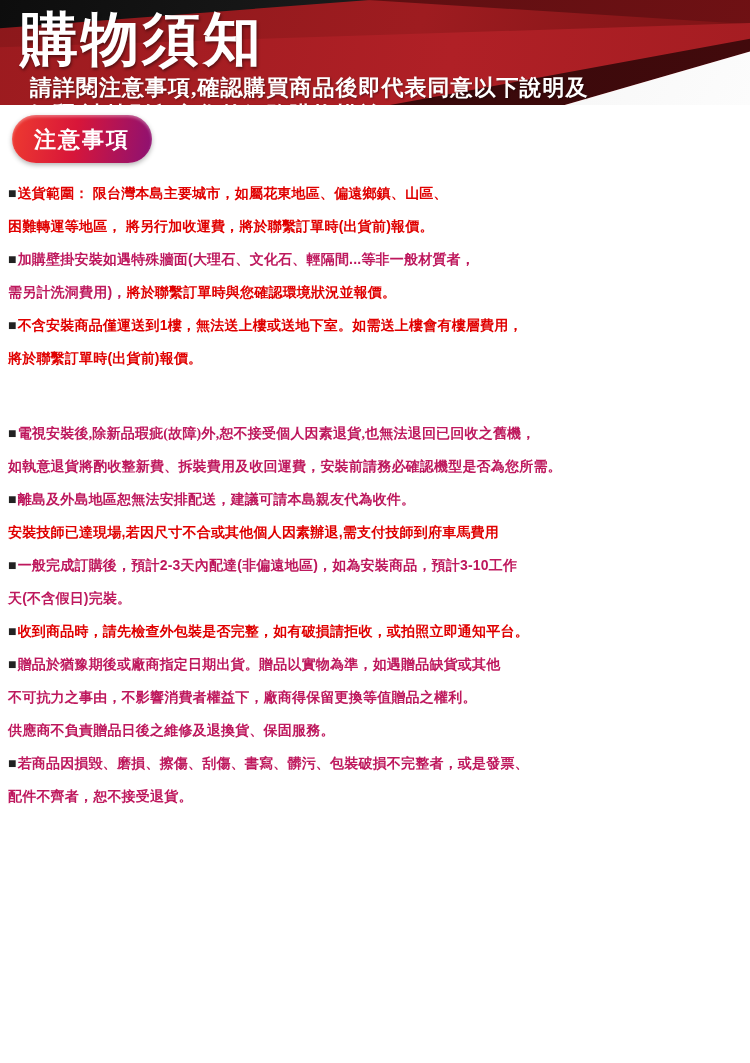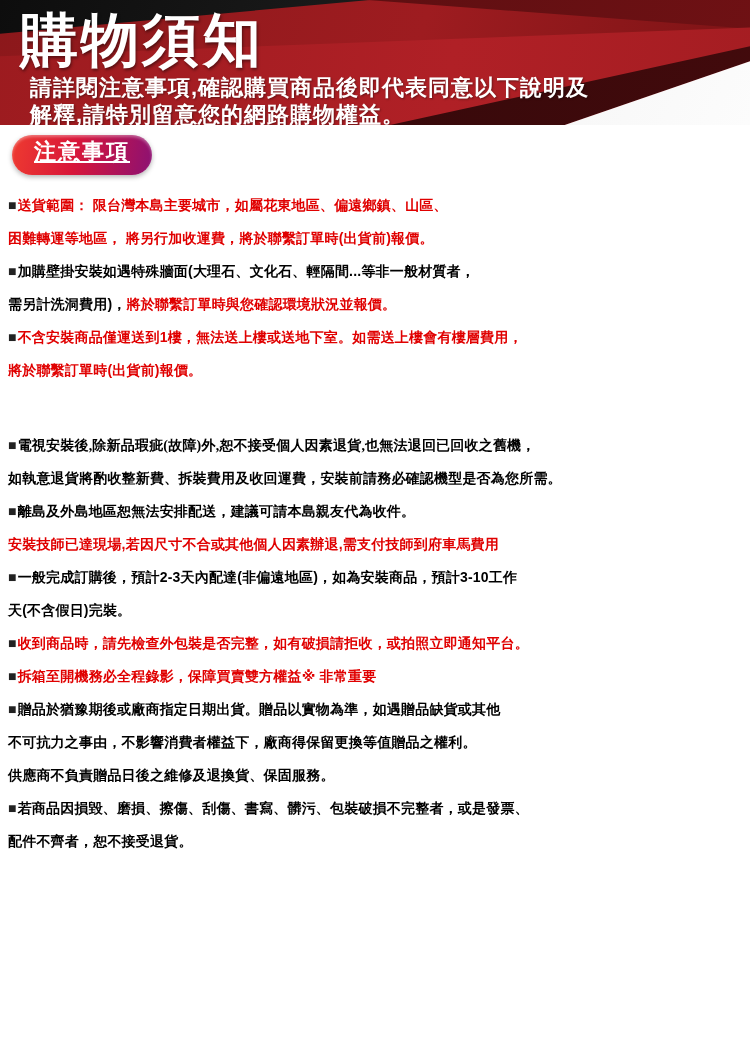--- a/index.html
+++ b/index.html
@@ -2,22 +2,22 @@
 <html><head>
 <meta charset="utf-8">
 <style>
   html,body{margin:0;padding:0;}
   body{
     width:750px;height:1063px;background:#ffffff;
     font-family:"Liberation Sans","DejaVu Sans",sans-serif;
     overflow:hidden;position:relative;
   }
   
-  .header{position:relative;width:750px;height:125px;overflow:hidden;
-    background:linear-gradient(105deg,#8c181b 0%,#9e1c20 55%,#7c1315 100%);}
+  .header{position:relative;width:750px;height:105px;overflow:hidden;
+    background:linear-gradient(105deg,#8c181b 0%,#9e1c20 55%,#7c1315 100%);font-family:Liberation Serif, serif;}
   .layer{position:absolute;inset:0;}
   .s-dark-tr{clip-path:polygon(49% 0,100% 0,100% 23%);
     background:linear-gradient(110deg,#4f0d0f,#701114);}
   .s-bright{clip-path:polygon(0 45%,100% 22%,100% 38%,55% 100%,0 100%);
     background:linear-gradient(100deg,#9c1b1f 0%,#b02026 60%,#a51d22 100%);}
   .s-black{clip-path:polygon(0 0,49.3% 0,0 27%);
     background:linear-gradient(115deg,#0d0d0d,#2b2b2b);}
   .s-maroon{clip-path:polygon(52% 100%,100% 37%,100% 49%,75.3% 100%);
     background:linear-gradient(100deg,#2c0809,#420a0c);}
   .s-white{clip-path:polygon(75.3% 100%,100% 49%,100% 100%);
@@ -27,34 +27,33 @@
     font-size:58px;font-weight:bold;letter-spacing:3px;line-height:72px;
     text-shadow:1px 2px 3px rgba(0,0,0,.45);
   }
   .header-sub{
     position:absolute;left:30px;top:74px;color:#ffffff;
     font-size:22px;font-weight:bold;line-height:27px;letter-spacing:1px;
     text-shadow:1px 1px 2px rgba(0,0,0,.4);
   }
   
   .badge{
-    display:inline-block;margin:10px 0 12px 12px;padding:2px 22px 8px 22px;
+    display:inline-block;margin:10px 0 12px 12px;padding:10px 22px 8px 22px;
     border-radius:999px;color:#ffffff;font-size:22px;font-weight:bold;
     letter-spacing:2px;
     background:linear-gradient(100deg,#ee3b30 0%,#d81639 45%,#8c1173 100%);
     box-shadow:0 2px 5px rgba(0,0,0,.3), inset 0 2px 3px rgba(255,255,255,.35);
-    text-decoration:underline;
   }
   
   .notices{padding:2px 8px 0 8px;}
   .notices p{
     margin:0;font-size:14px;line-height:33px;font-weight:bold;
     color:#1c1c1c;letter-spacing:0.2px;
   }
-  .seg-black{color:#000000;}
+  .seg-black{color:#be185d;}
   .seg-red{color:#e00000;}
   .marker{color:#222222;margin-right:1px;}
   .mt-lg{margin-top:42px !important;font-family:Liberation Serif, serif;}
   .mt-sm{margin-top:12px !important;}
 </style>
 </head>
 <body>
 
 
 
@@ -78,19 +77,18 @@
 
 <div class="notices">
     <p><span class="marker">■</span><span class="seg-red">送貨範圍： 限台灣本島主要城市，如屬花東地區、偏遠鄉鎮、山區、</span><br><span class="seg-red">困難轉運等地區， 將另行加收運費，將於聯繫訂單時(出貨前)報價。</span></p>
     <p><span class="marker">■</span><span class="seg-black">加購壁掛安裝如遇特殊牆面(大理石、文化石、輕隔間...等非一般材質者，</span><br><span class="seg-black">需另計洗洞費用)，</span><span class="seg-red">將於聯繫訂單時與您確認環境狀況並報價。</span></p>
     <p><span class="marker">■</span><span class="seg-red">不含安裝商品僅運送到1樓，無法送上樓或送地下室。如需送上樓會有樓層費用，</span><br><span class="seg-red">將於聯繫訂單時(出貨前)報價。</span></p>
     <p class="mt-lg"><span class="marker">■</span><span class="seg-black">電視安裝後,除新品瑕疵(故障)外,恕不接受個人因素退貨,也無法退回已回收之舊機，</span><br><span class="seg-black">如執意退貨將酌收整新費、拆裝費用及收回運費，安裝前請務必確認機型是否為您所需。</span></p>
     <p><span class="marker">■</span><span class="seg-black">離島及外島地區恕無法安排配送，建議可請本島親友代為收件。</span></p>
     <p><span class="seg-red">安裝技師已達現場,若因尺寸不合或其他個人因素辦退,需支付技師到府車馬費用</span></p>
     <p><span class="marker">■</span><span class="seg-black">一般完成訂購後，預計2-3天內配達(非偏遠地區)，如為安裝商品，預計3-10工作</span><br><span class="seg-black">天(不含假日)完裝。</span></p>
     <p><span class="marker">■</span><span class="seg-red">收到商品時，請先檢查外包裝是否完整，如有破損請拒收，或拍照立即通知平台。</span></p>
-    <p><span class="marker">■</span><span class="seg-red">拆箱至開機務必全程錄影，保障買賣雙方權益※ 非常重要</span></p>
     <p><span class="marker">■</span><span class="seg-black">贈品於猶豫期後或廠商指定日期出貨。贈品以實物為準，如遇贈品缺貨或其他</span><br><span class="seg-black">不可抗力之事由，不影響消費者權益下，廠商得保留更換等值贈品之權利。</span><br><span class="seg-black">供應商不負責贈品日後之維修及退換貨、保固服務。</span></p>
     <p><span class="marker">■</span><span class="seg-black">若商品因損毀、磨損、擦傷、刮傷、書寫、髒污、包裝破損不完整者，或是發票、</span><br><span class="seg-black">配件不齊者，恕不接受退貨。</span></p>
   </div>
 
 
 
 
 </body></html>

